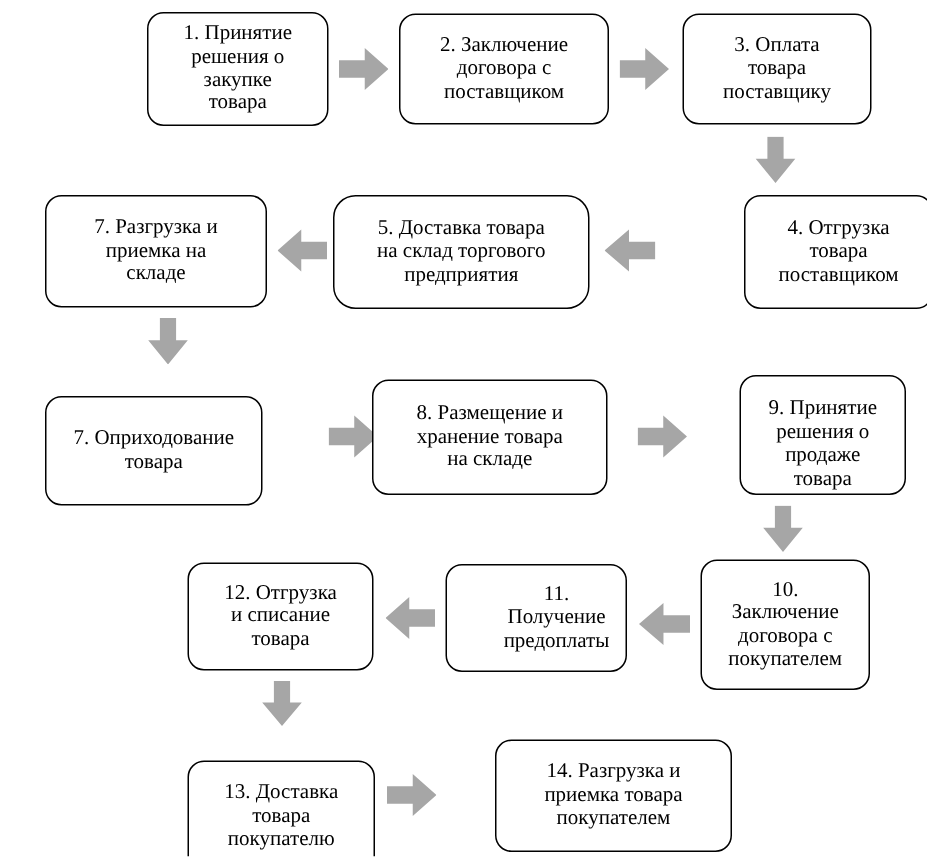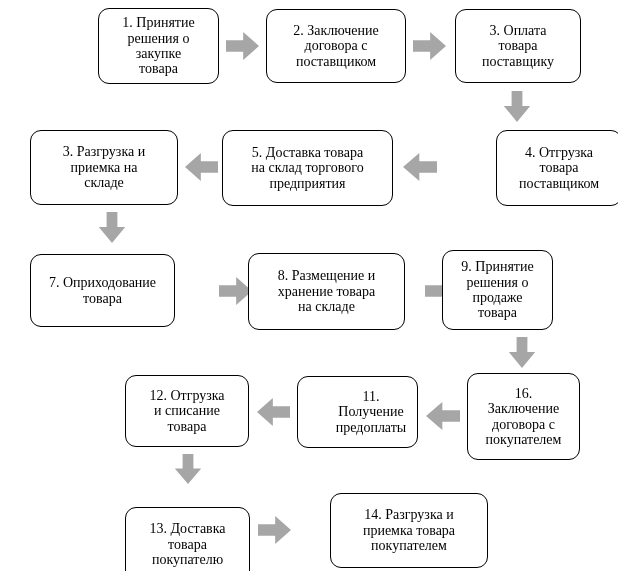--- a/index.html
+++ b/index.html
@@ -69,56 +69,56 @@
   </div>
 
   <div class="arrow down" style="left:502px; top:91px; width:30px; height:31px;"></div>
 
   <div class="box" style="left:452px; top:130px; width:126px; height:76px;margin-left:44px;">
     <span class="label">4. Отгрузка
 товара
 поставщиком</span>
   </div>
   <div class="arrow left" style="left:403px; top:151px; width:34px; height:32px;"></div>
-  <div class="box" style="left:222px; top:130px; width:171px; height:76px;">
+  <div class="box" style="left:222px; top:130px; width:171px; height:76px;border-radius:15px;">
     <span class="label">5. Доставка товара
 на склад торгового
 предприятия</span>
   </div>
   <div class="arrow left" style="left:185px; top:151px; width:33px; height:32px;"></div>
   <div class="box" style="left:30px;  top:130px; width:148px; height:75px;">
-    <span class="label">3. Разгрузка и
+    <span class="label">7. Разгрузка и
 приемка на
 складе</span>
   </div>
 
   <div class="arrow down" style="left:97px; top:212px; width:30px; height:31px;"></div>
 
-  <div class="box" style="left:30px;  top:254px; width:145px; height:73px;border-radius:11px;">
+  <div class="box" style="left:30px;  top:264px; width:145px; height:73px;border-radius:11px;">
     <span class="label">7. Оприходование
 товара</span>
   </div>
   <div class="arrow right" style="left:219px; top:275px; width:33px; height:32px;"></div>
   <div class="box" style="left:248px; top:253px; width:157px; height:77px;">
     <span class="label">8. Размещение и
 хранение товара
 на складе</span>
   </div>
   <div class="arrow right" style="left:425px; top:275px; width:33px; height:32px;"></div>
-  <div class="box" style="left:442px; top:250px; width:111px; height:80px;">
+  <div class="box" style="left:493px; top:250px; width:111px; height:80px;align-items:flex-end;">
     <span class="label">9. Принятие
 решения о
 продаже
 товара</span>
   </div>
 
   <div class="arrow down" style="left:507px; top:337px; width:30px; height:31px;"></div>
 
   <div class="box" style="left:467px; top:373px; width:113px; height:87px;">
-    <span class="label">16.
+    <span class="label">10.
 Заключение
 договора с
 покупателем</span>
   </div>
   <div class="arrow left" style="left:426px; top:400px; width:34px; height:32px;"></div>
   <div class="box" style="left:297px; top:376px; width:121px; height:72px;padding-left:30px;">
     <span class="label">11.
 Получение
 предоплаты</span>
   </div>

